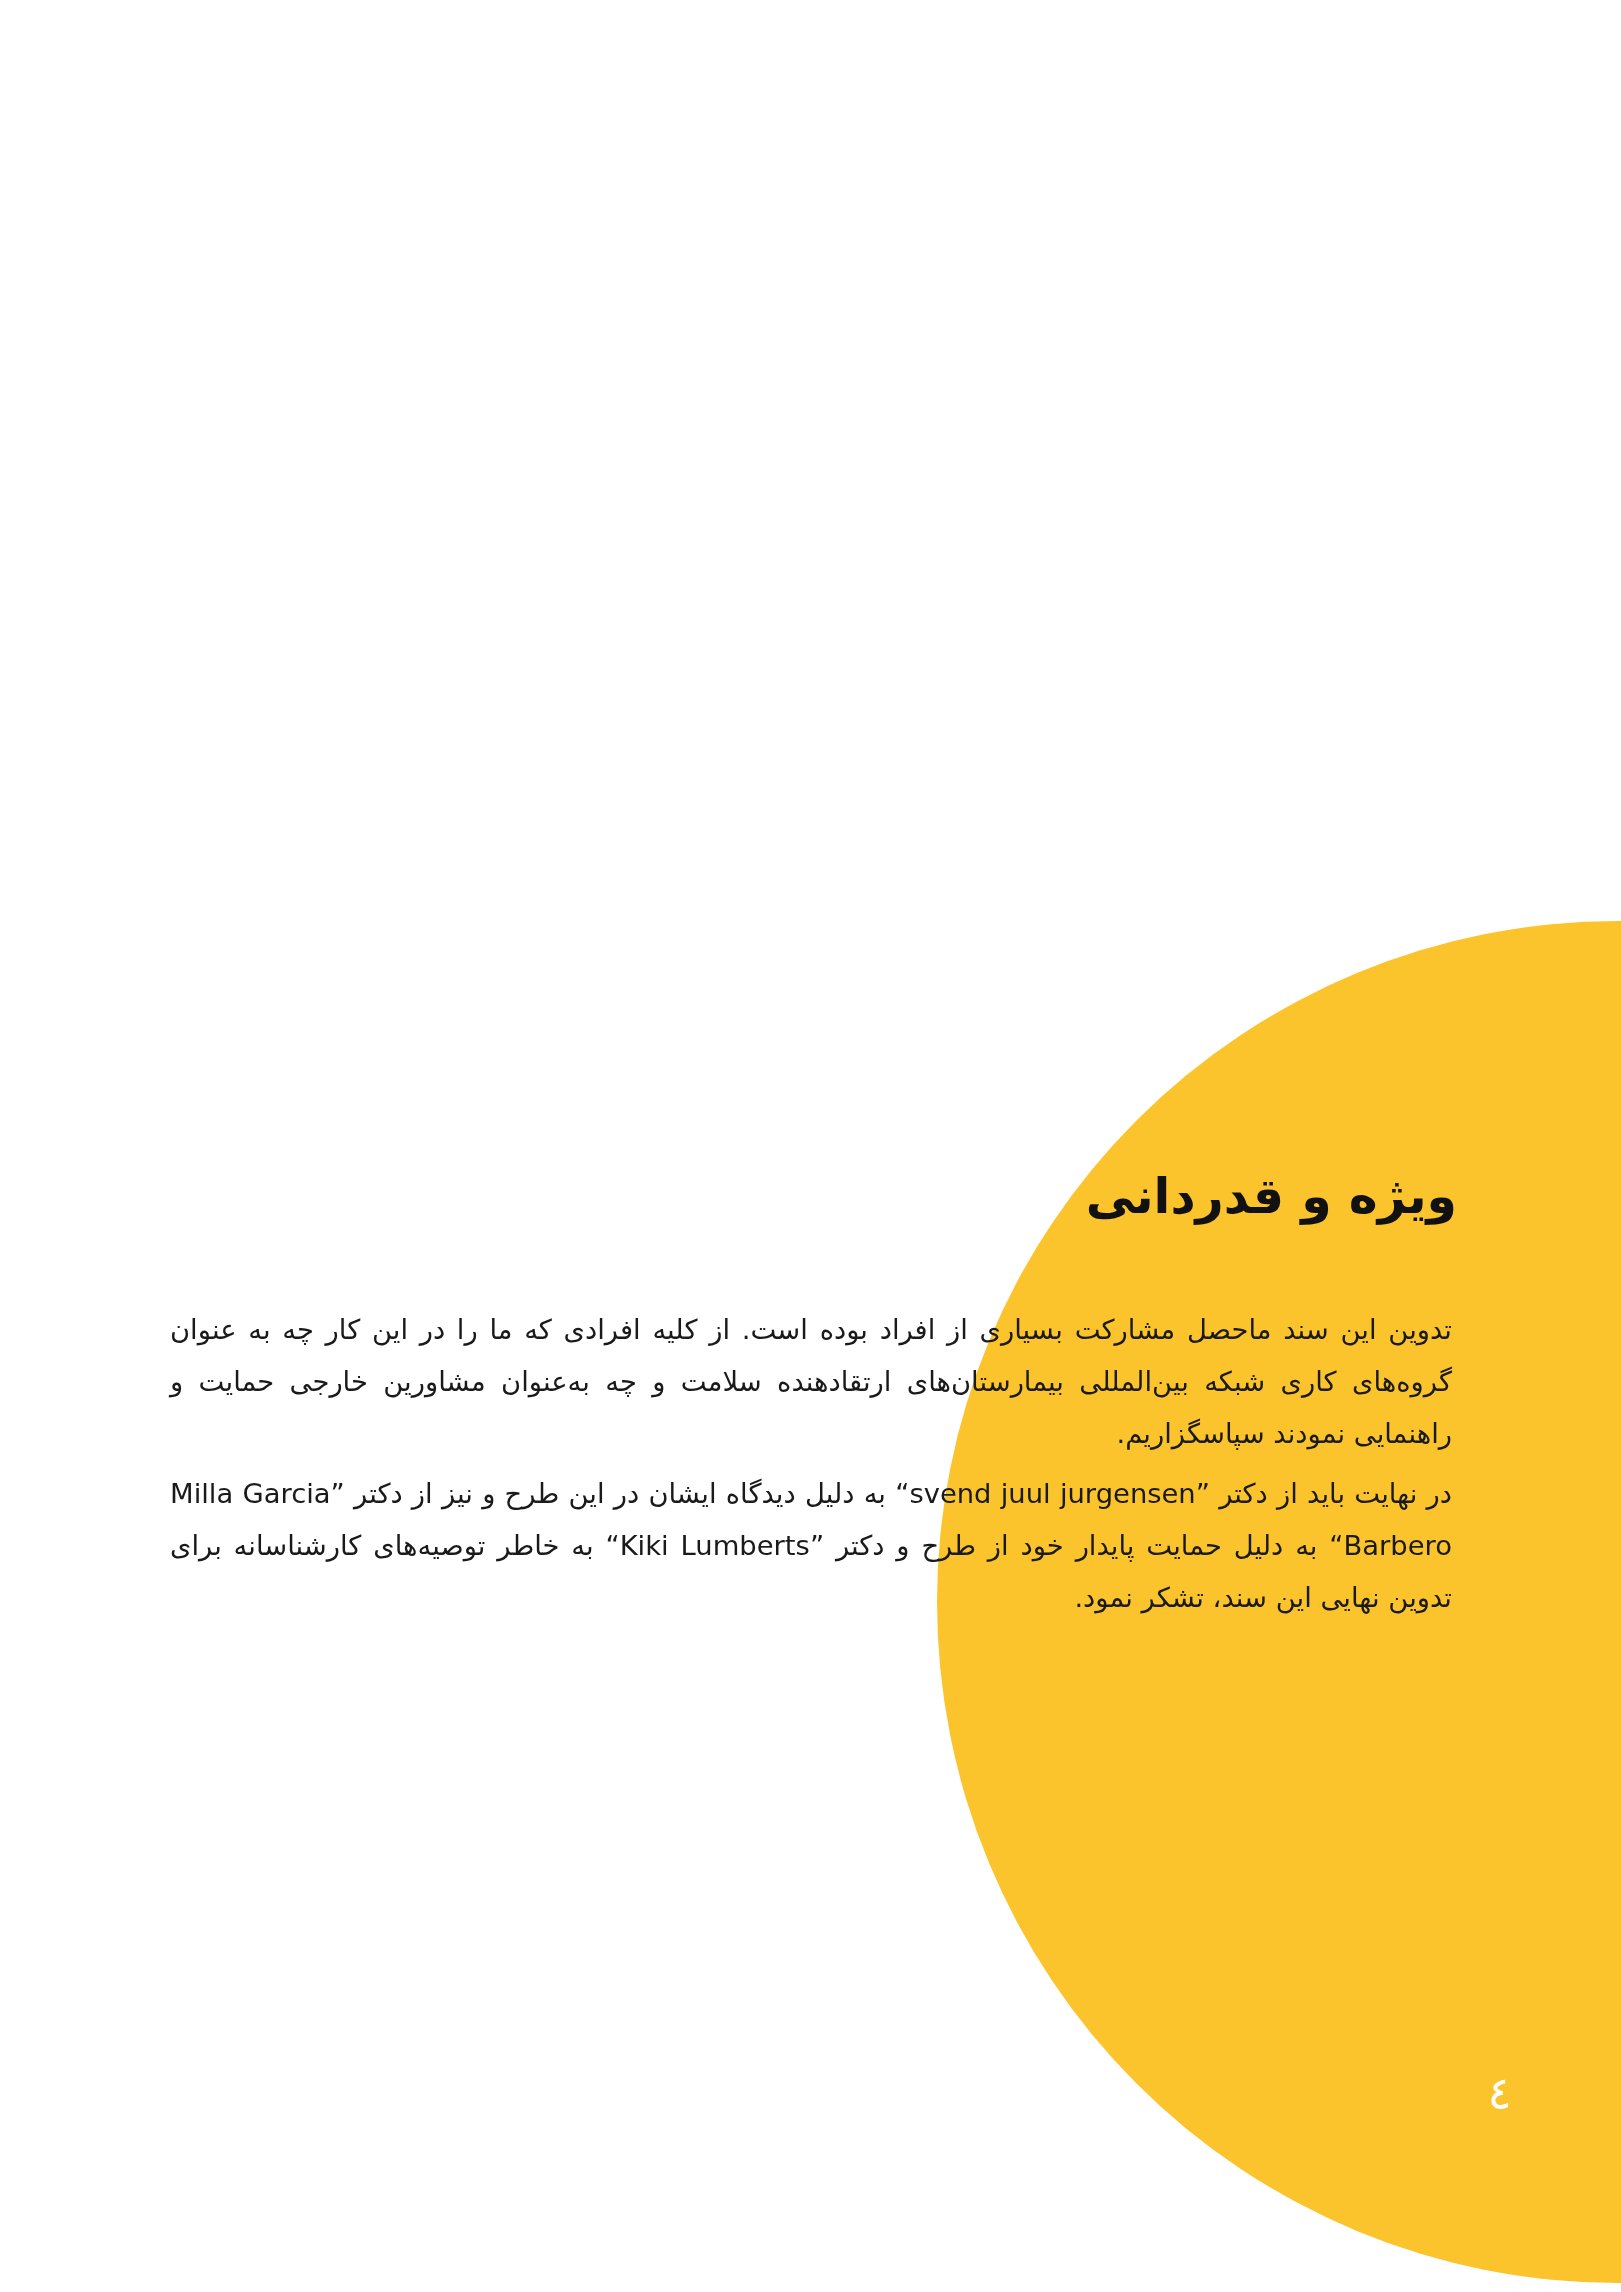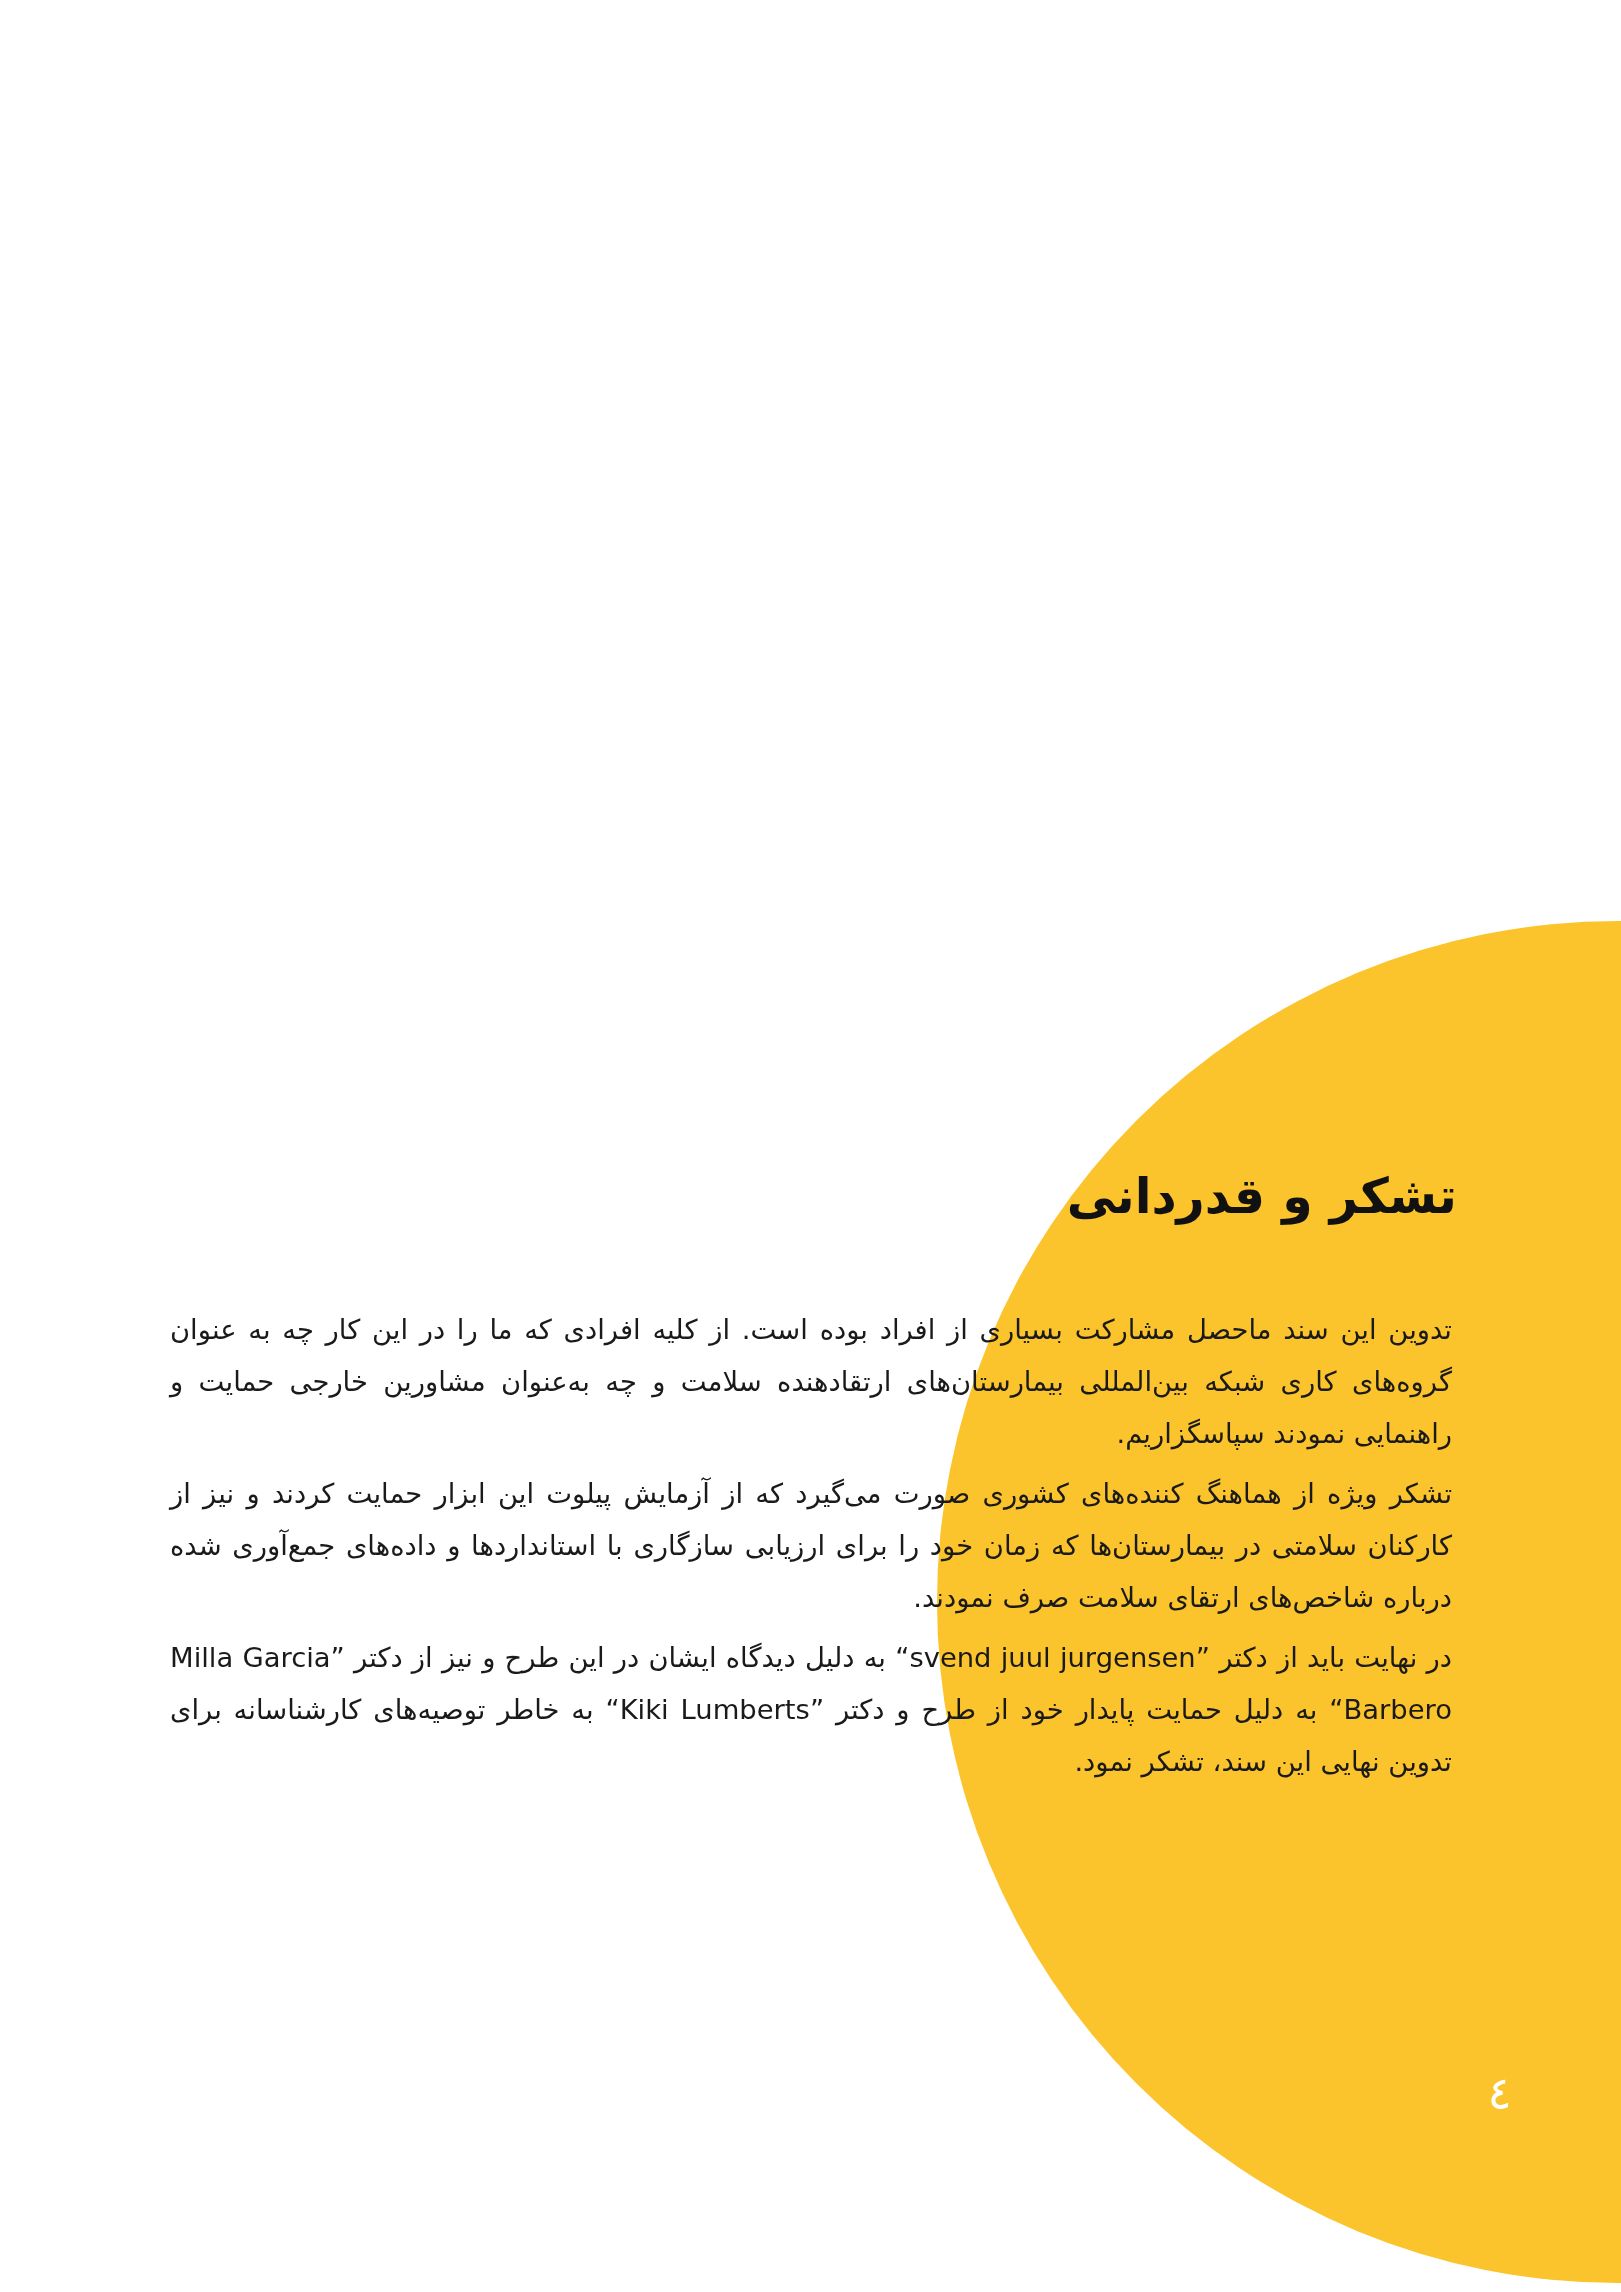--- a/index.html
+++ b/index.html
@@ -61,24 +61,23 @@
     font-family: "DejaVu Sans", sans-serif;
   }
 </style>
 </head>
 <body>
 
 <div class="page">
 
   <div class="yellow-circle" style="background: rgb(252, 196, 44);"></div>
 
-  <h1 class="heading" lang="fa" dir="rtl" style="color: rgb(17, 17, 17);">تشکر و قدردانی</h1>
+  <h1 class="heading" lang="fa" dir="rtl" style="color: rgb(17, 17, 17);">ویژه و قدردانی</h1>
 
   <div class="content" lang="fa" dir="rtl" style="color: rgb(26, 26, 26);">
     <p>تدوین این سند ماحصل مشارکت بسیاری از افراد بوده است. از کلیه افرادی که ما را در این کار چه به عنوان گروه‌های کاری شبکه بین‌المللی بیمارستان‌های ارتقادهنده سلامت و چه به‌عنوان مشاورین خارجی حمایت و راهنمایی نمودند سپاسگزاریم.</p>
-    <p>تشکر ویژه از هماهنگ کننده‌های کشوری صورت می‌گیرد که از آزمایش پیلوت این ابزار حمایت کردند و نیز از کارکنان سلامتی در بیمارستان‌ها که زمان خود را برای ارزیابی سازگاری با استانداردها و داده‌های جمع‌آوری شده درباره شاخص‌های ارتقای سلامت صرف نمودند.</p>
     <p>در نهایت باید از دکتر ”svend juul jurgensen“ به دلیل دیدگاه ایشان در این طرح و نیز از دکتر ”Milla Garcia Barbero“ به دلیل حمایت پایدار خود از طرح و دکتر ”Kiki Lumberts“ به خاطر توصیه‌های کارشناسانه برای تدوین نهایی این سند، تشکر نمود.</p>
   </div>
 
   <div class="page-number" style="color: rgb(255, 255, 255);">٤</div>
 
 </div>
 
 
 </body></html>

